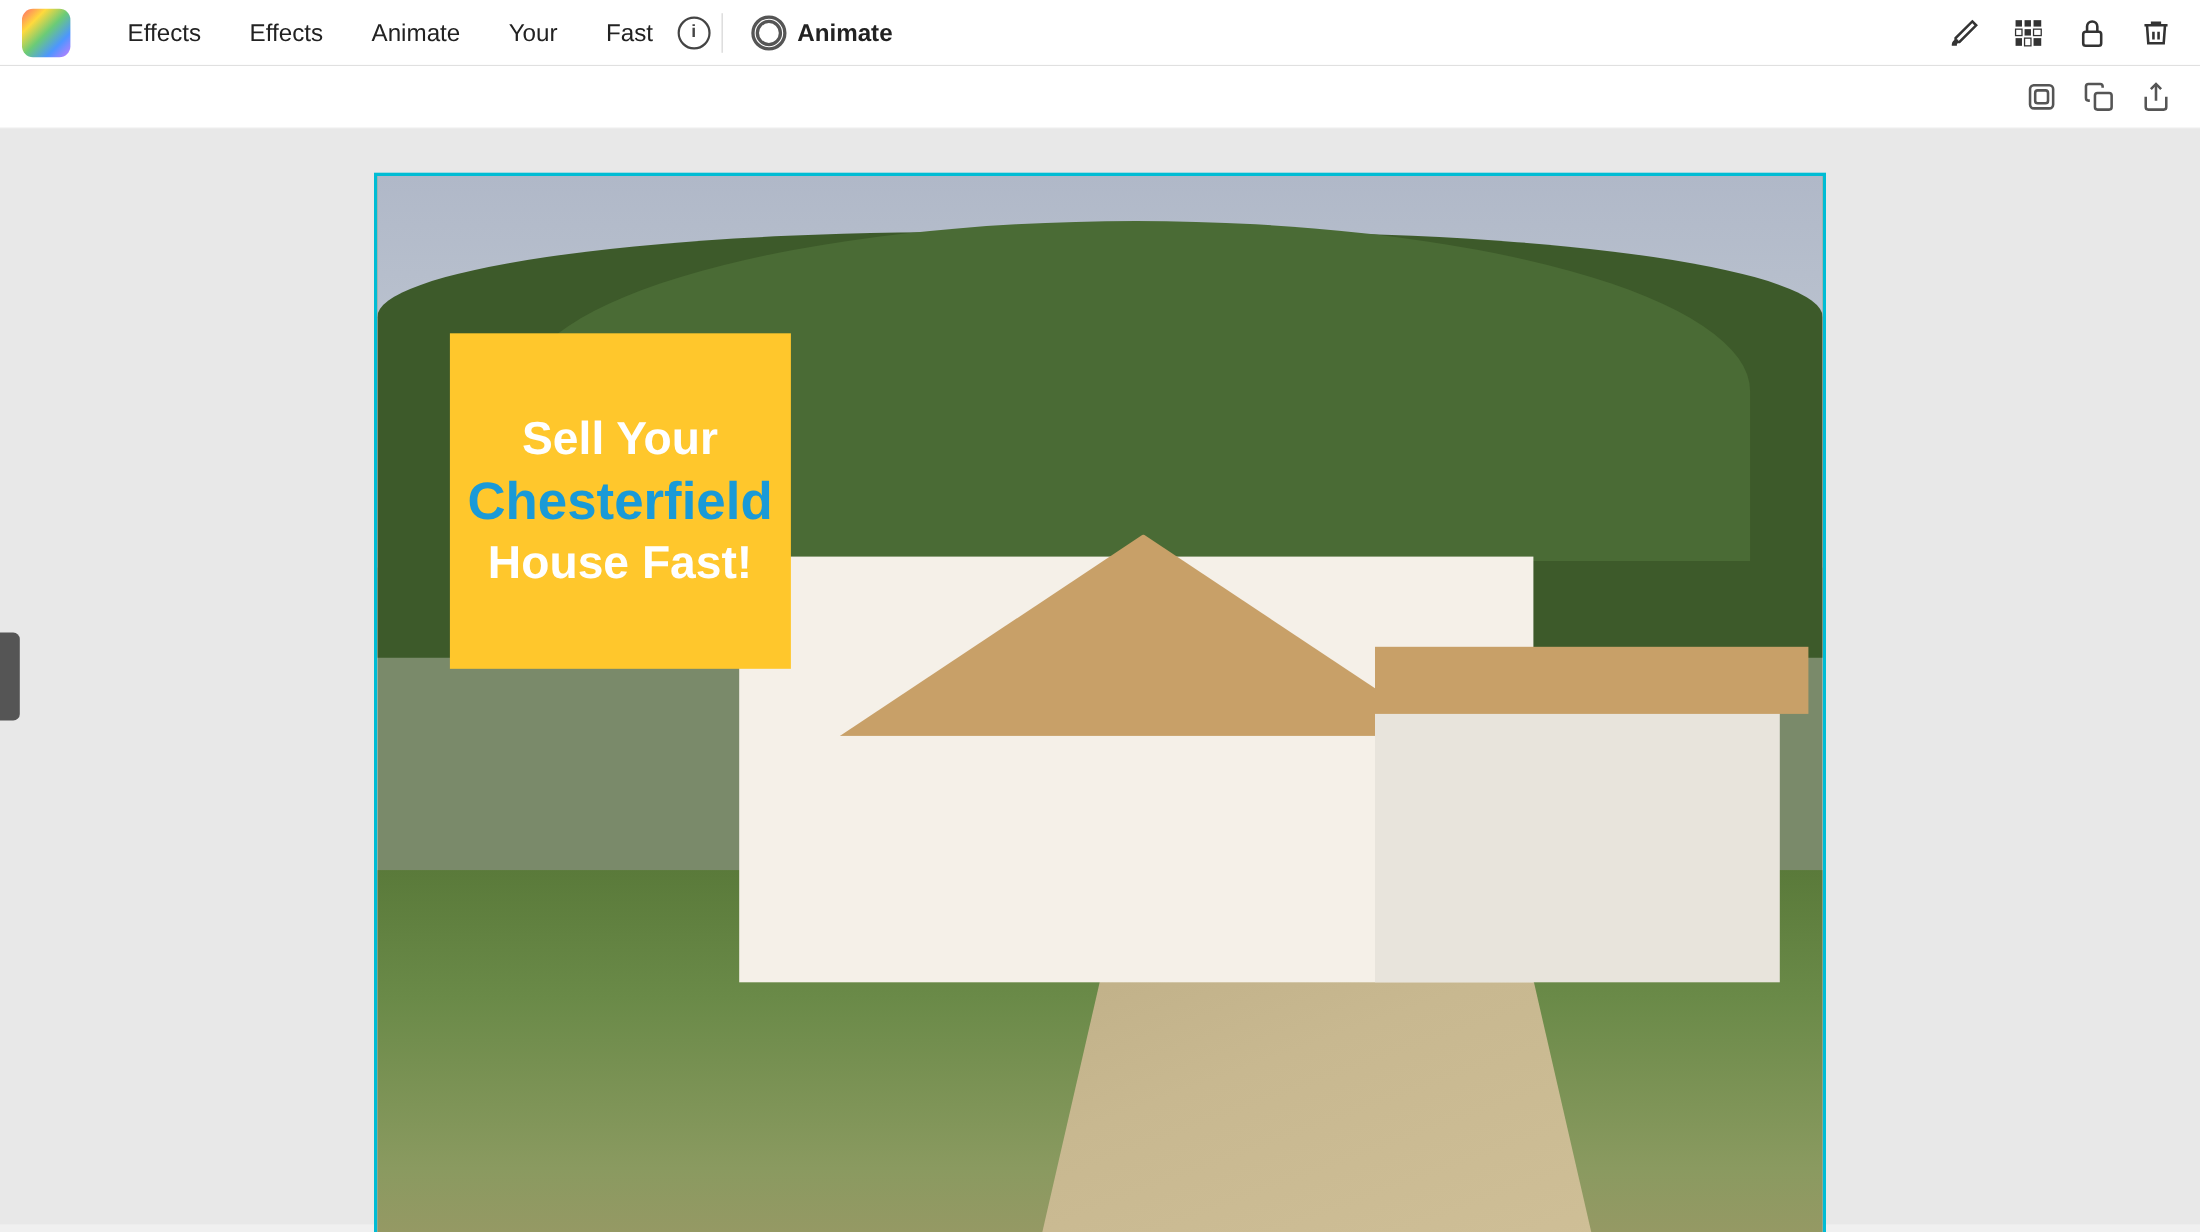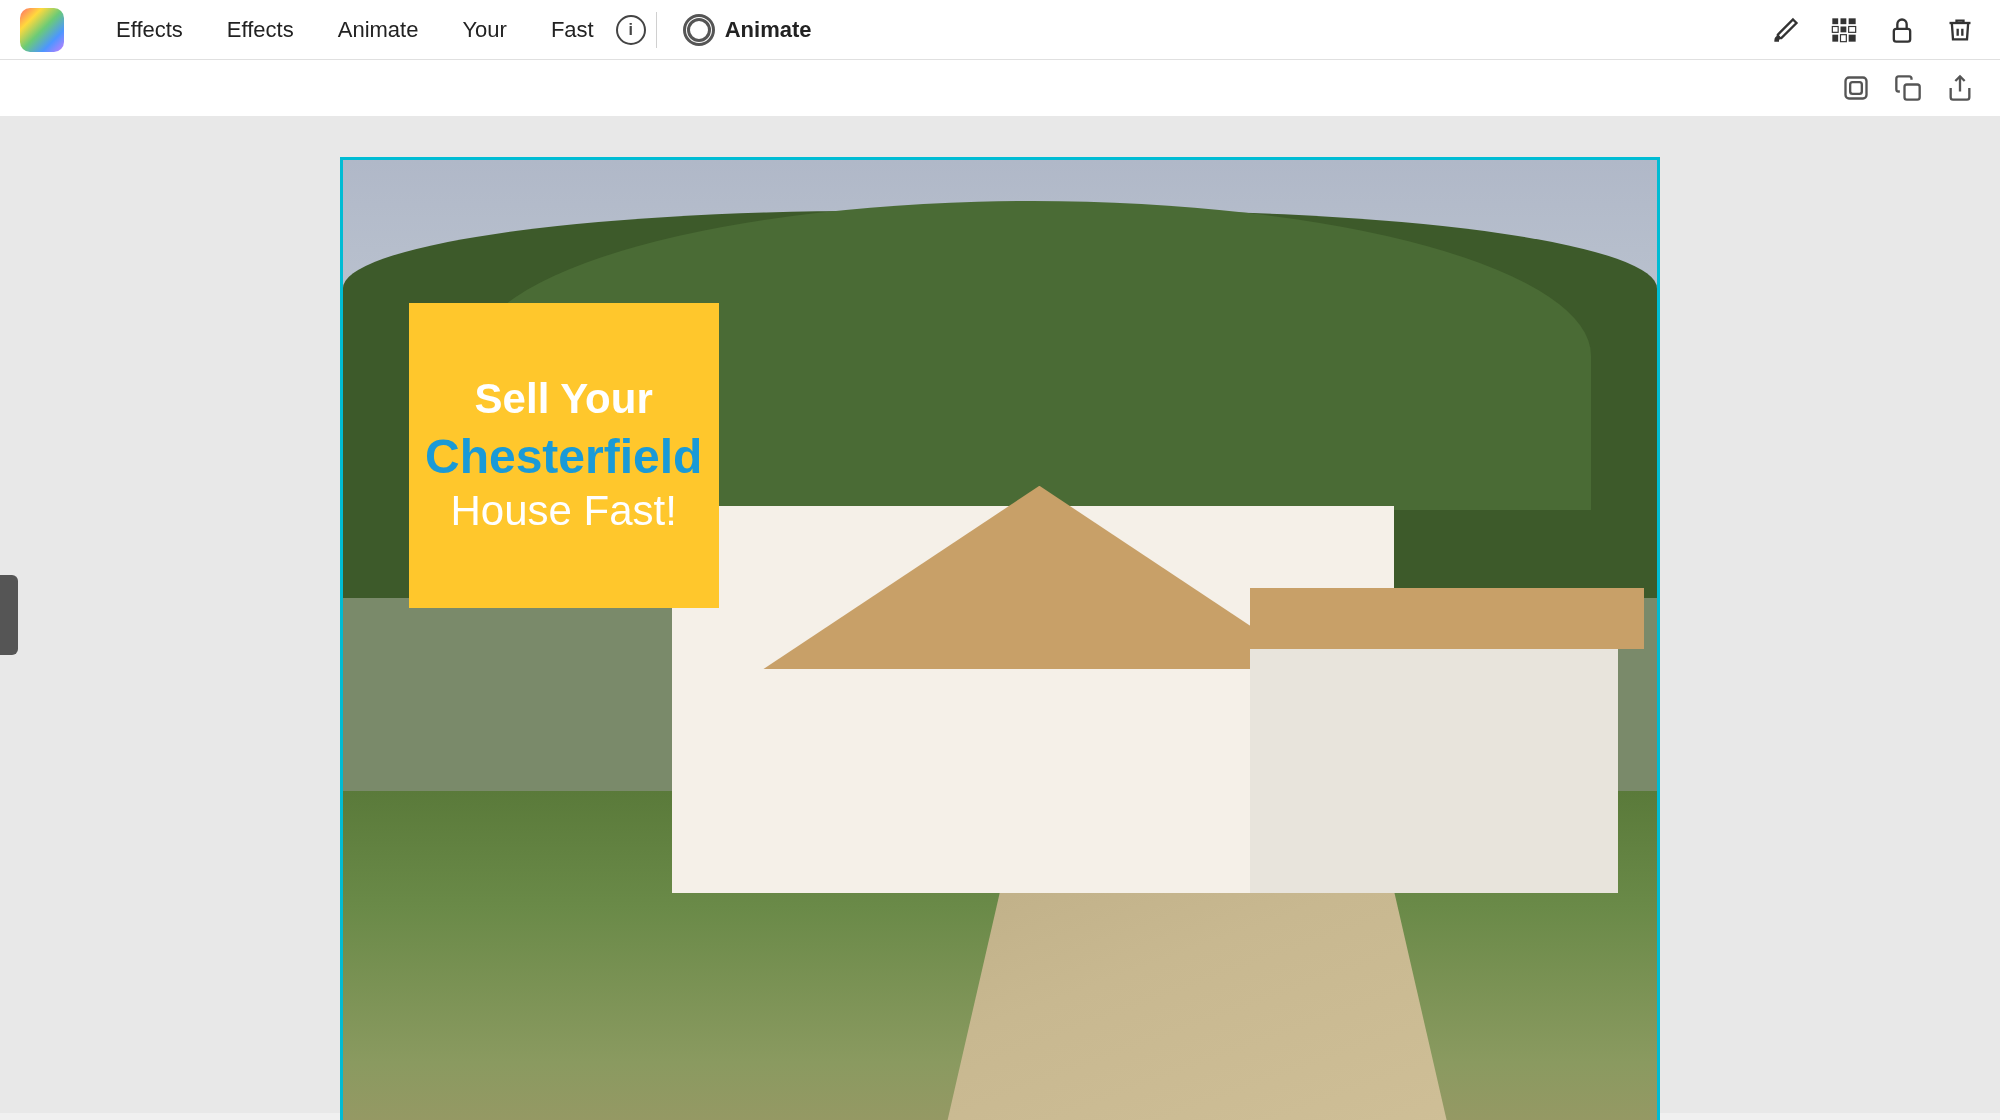--- a/index.html
+++ b/index.html
@@ -302,21 +302,21 @@
 
     .overlay-line2 {
       font-size: 48px;
       font-weight: 700;
       color: #1a9ad7;
       line-height: 1.2;
     }
 
     .overlay-line3 {
       font-size: 42px;
-      font-weight: 400;
+      font-weight: 700;
       color: #ffffff;
       line-height: 1.2;
     }
   </style>
 </head>
 <body>
 
 <div class="toolbar">
 
   <div class="app-logo"></div>

